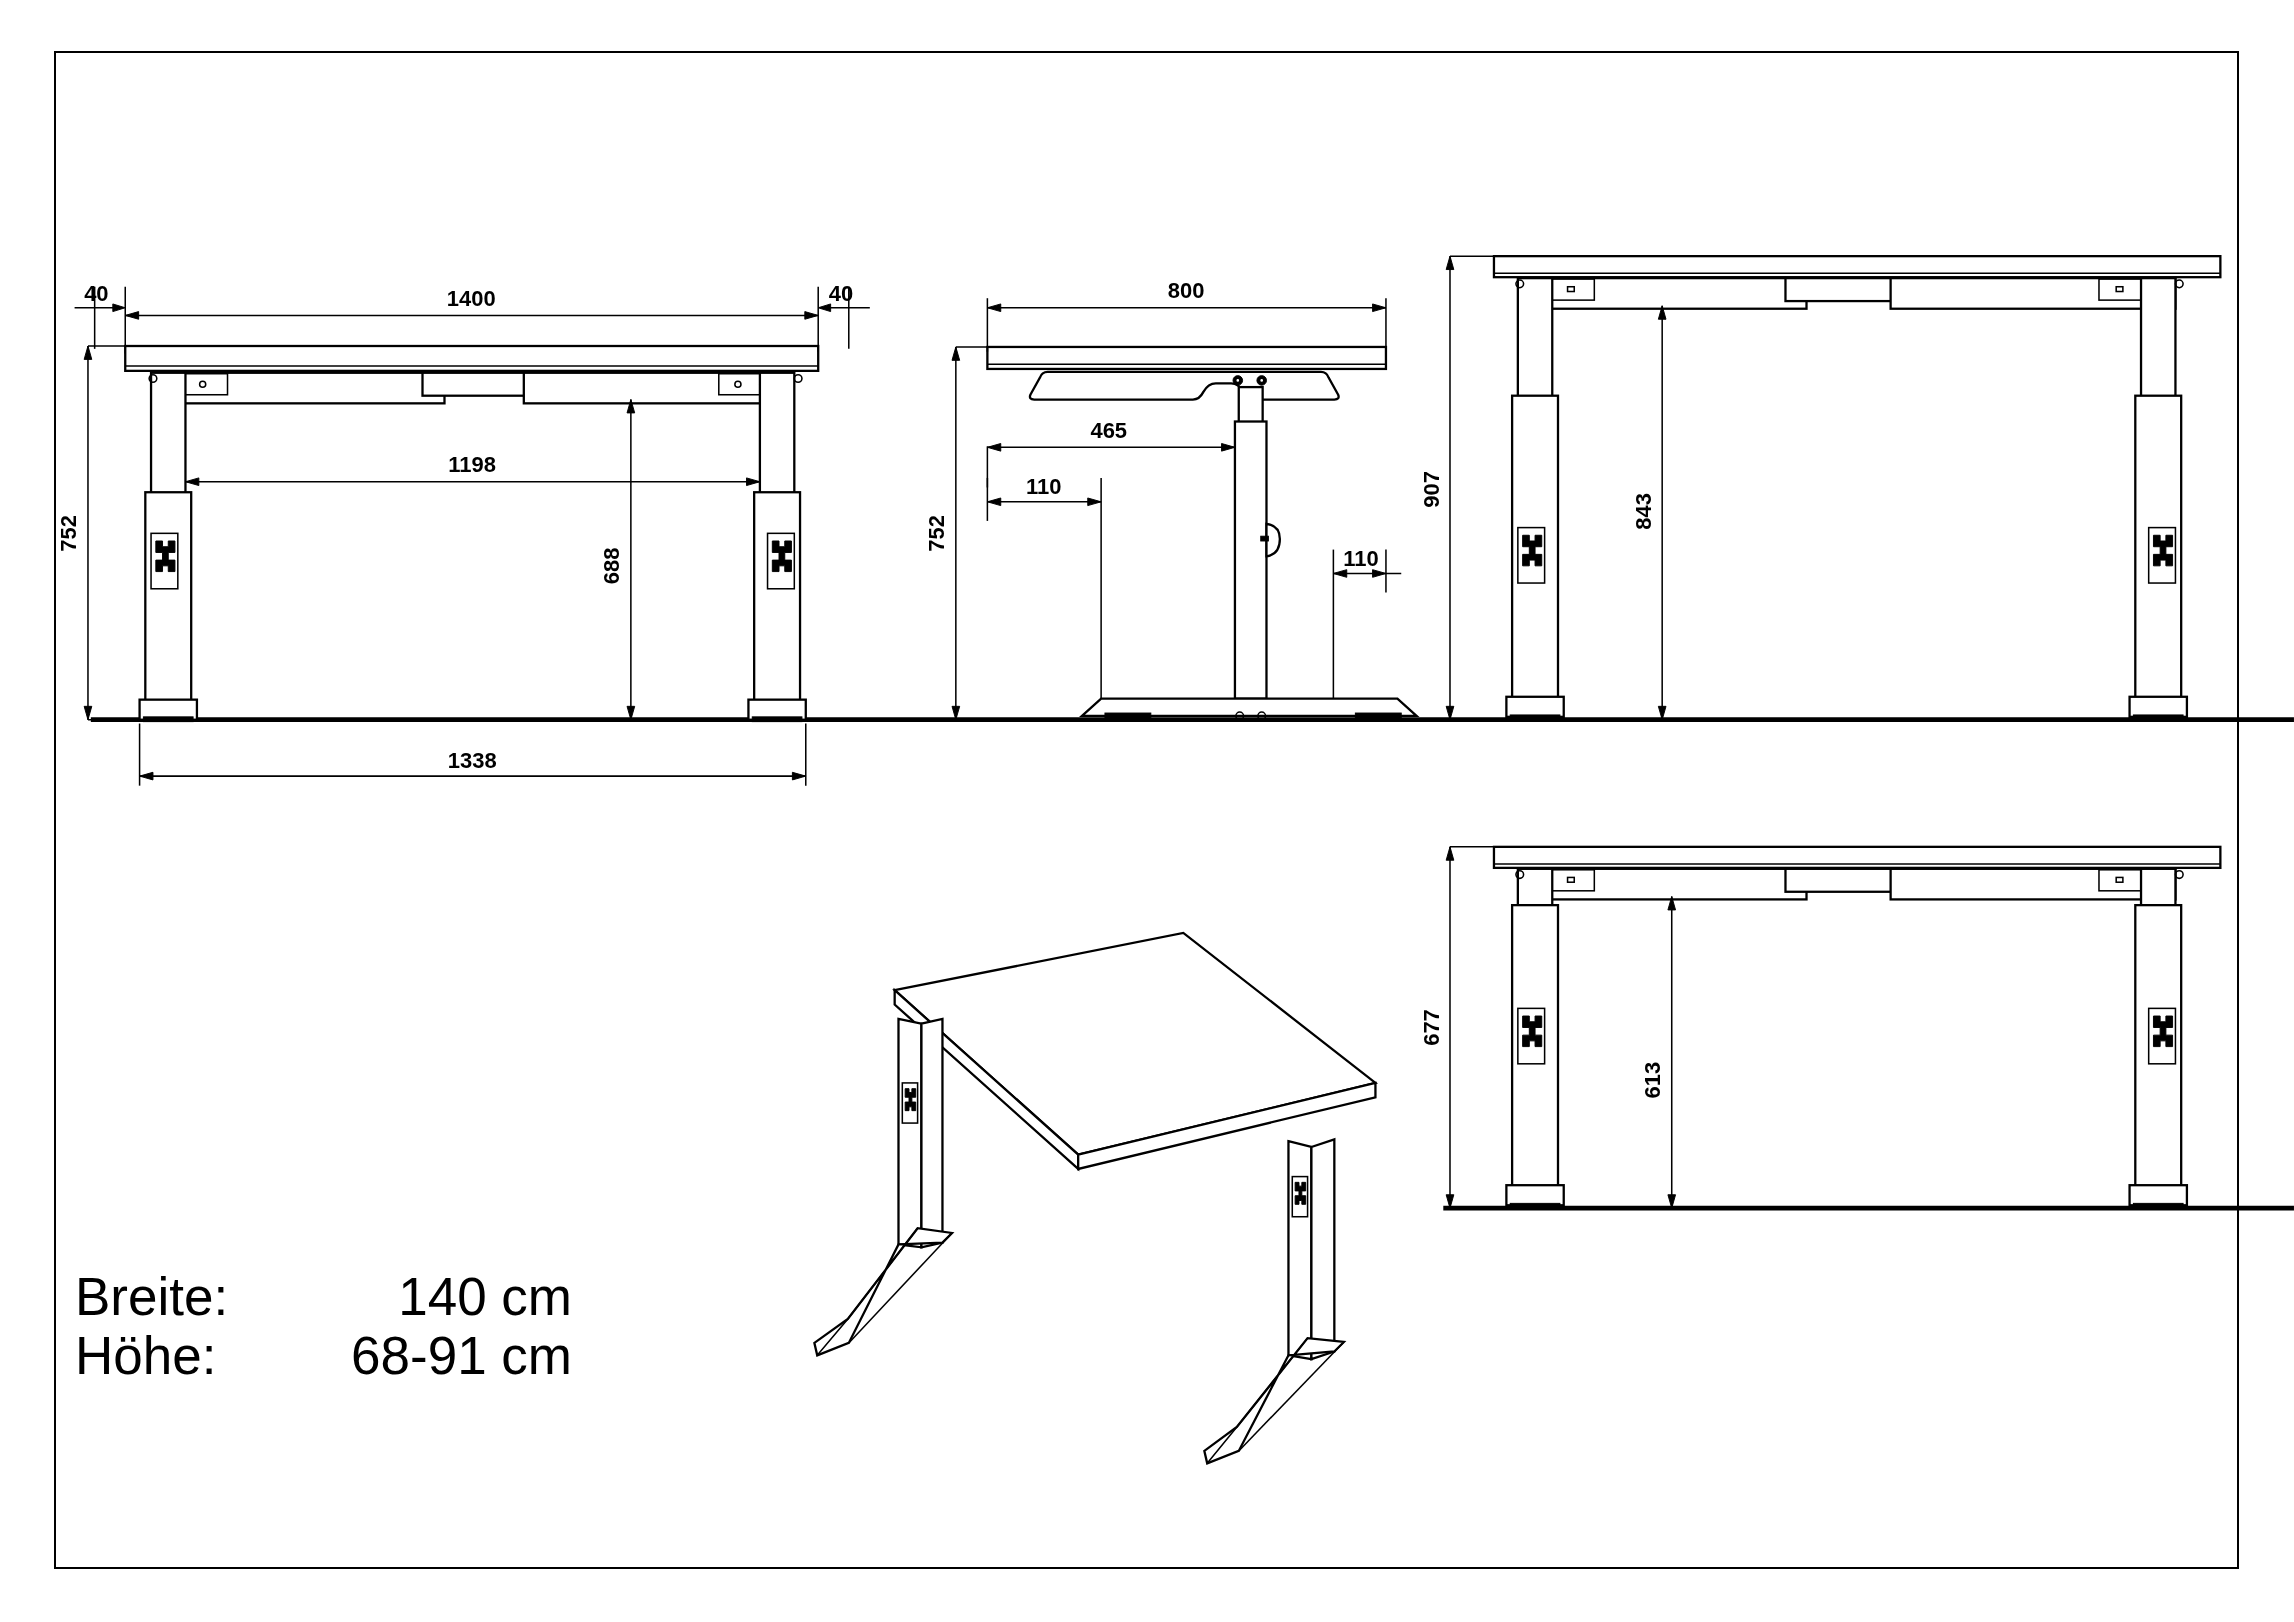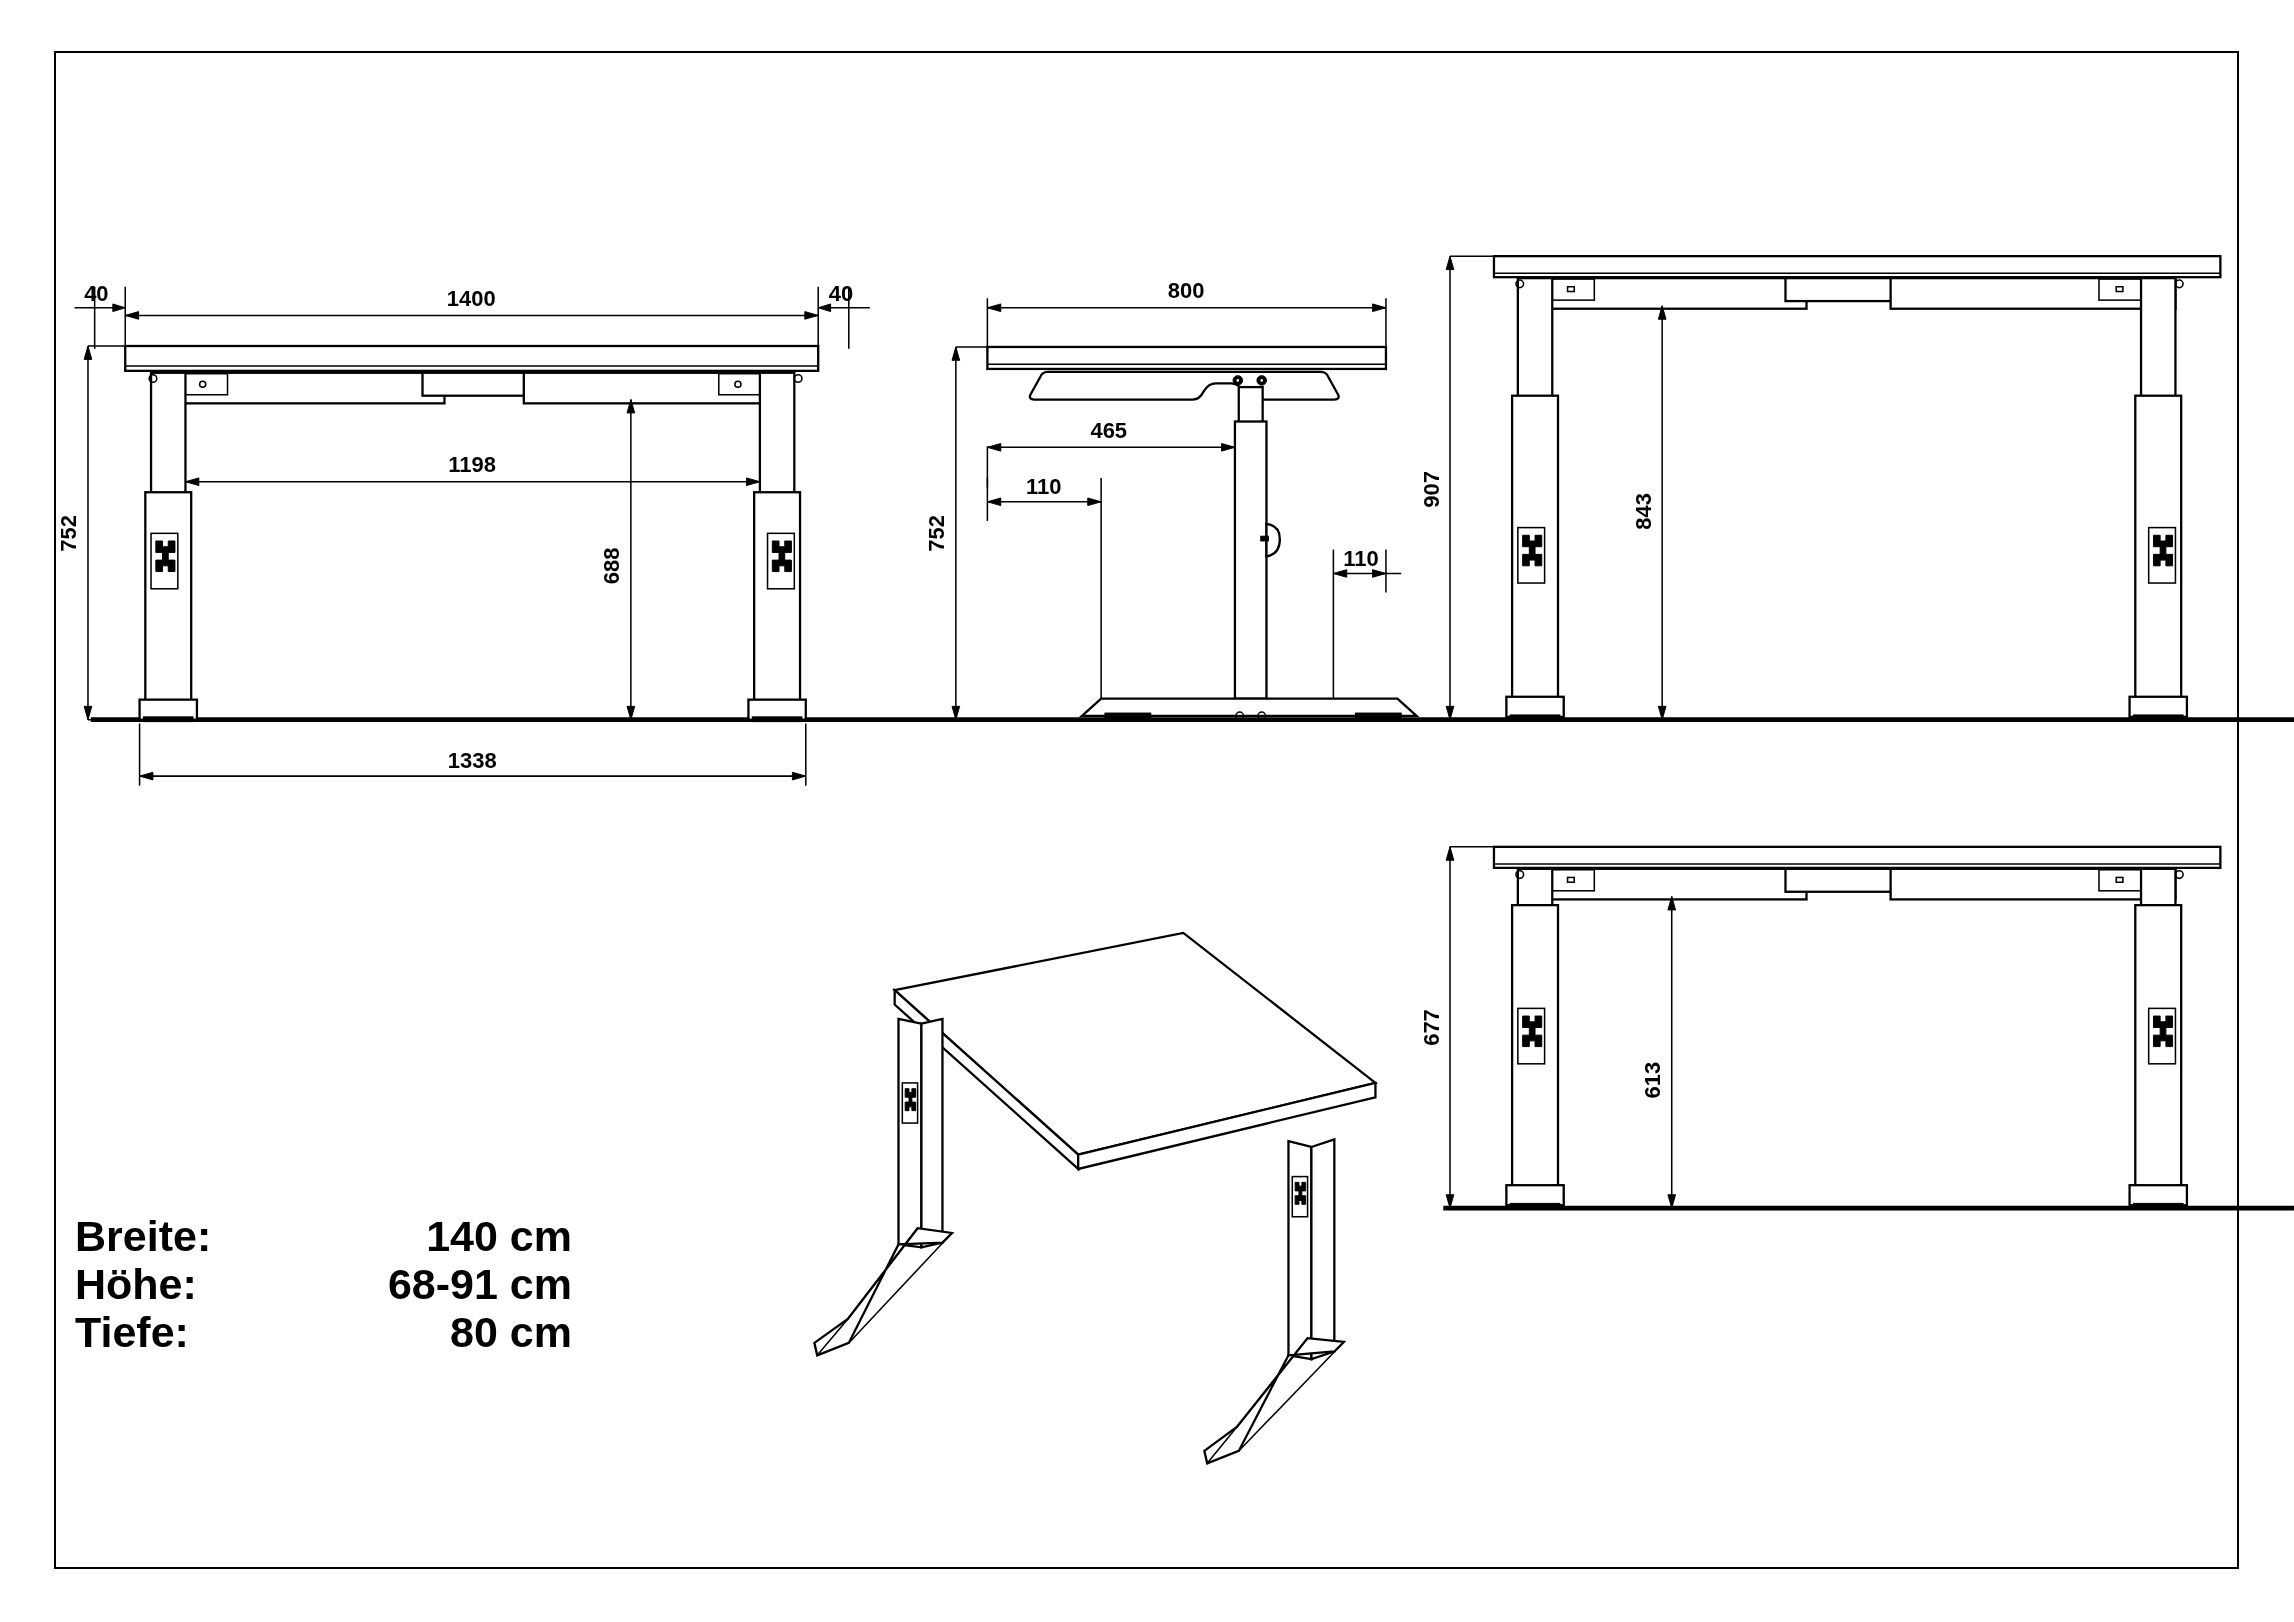--- a/index.html
+++ b/index.html
@@ -25,21 +25,21 @@
   .dimtxt{
     font-family:"Liberation Sans","DejaVu Sans",sans-serif;
     font-size:23px;font-weight:700;fill:#000;
   }
   
   .title-block{position:absolute;left:75px;top:1212px;width:726px;}
   .prod-title{
     font-size:53px;font-weight:700;letter-spacing:-0.5px;line-height:1;
     margin:0 0 0 0;white-space:nowrap;
   }
-  .spec-table{font-size:43px;line-height:1.12;font-weight:700;}
+  .spec-table{margin-top:55px;font-size:53px;line-height:1.12;font-weight:400;}
   .spec-row{display:flex;width:497px;}
   .spec-key{width:258px;text-align:left;white-space:nowrap;}
   .spec-val{flex:1;text-align:right;white-space:nowrap;}
   
   .logo{position:absolute;left:1897px;top:1491px;width:315px;height:75px;}
   .logo svg{display:block;}
 </style>
 </head>
 <body>
 
@@ -305,22 +305,18 @@
   <div class="title-block">
     <div class="spec-table">
       <div class="spec-row">
         <span class="spec-key">Breite:</span>
         <span class="spec-val">140 cm</span>
       </div>
       <div class="spec-row">
         <span class="spec-key">Höhe:</span>
         <span class="spec-val">68-91 cm</span>
       </div>
-      <div class="spec-row">
-        <span class="spec-key">Tiefe:</span>
-        <span class="spec-val">80 cm</span>
-      </div>
     </div>
   </div>
 
 
 </div>
 
 
 </body></html>

